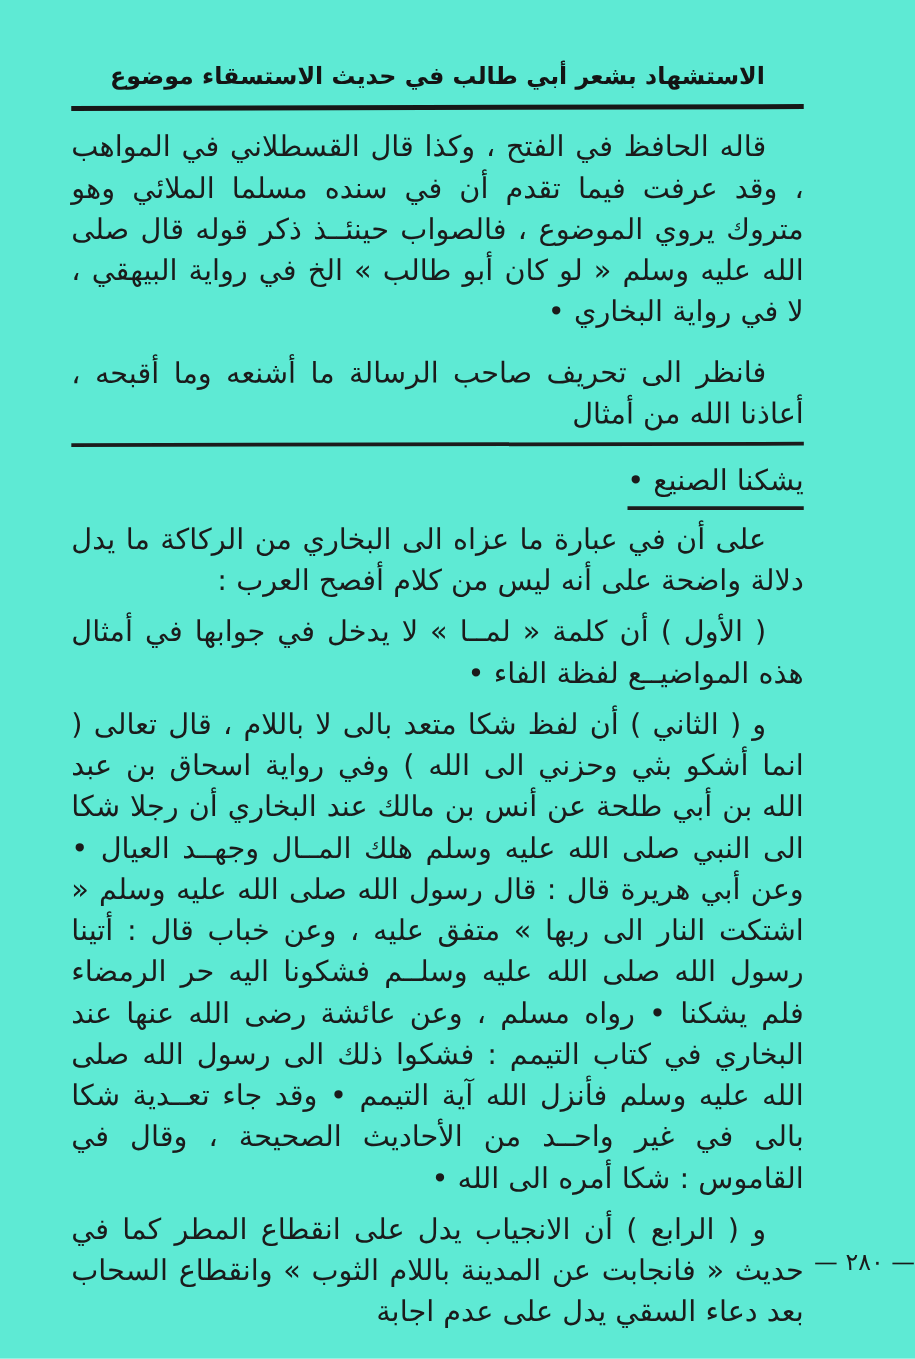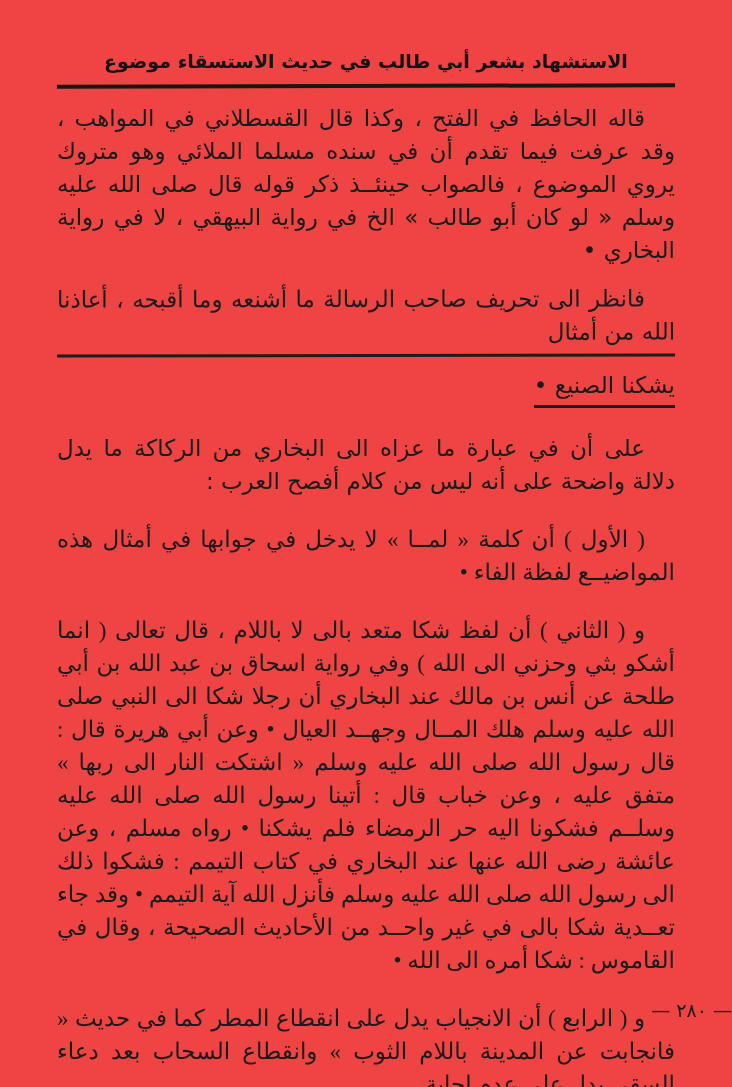--- a/index.html
+++ b/index.html
@@ -5,23 +5,23 @@
   html, body {
     margin: 0;
     padding: 0;
     background: #f6f6f3;
   }
   .page {
     position: relative;
     width: 732px;
     height: 1087px;
     margin: 0 auto;
-    background: #ef4444;
+    background: #5eead4;
     box-sizing: border-box;
-    padding: 46px 57px 0 57px;
+    padding: 46px 89px 0 57px;
     direction: rtl;
     font-family: "DejaVu Sans", sans-serif;
     color: #1b1b1b;
     overflow: hidden;
   }
   .page-title {
     font-size: 19px;
     font-weight: bold;
     text-align: center;
     line-height: 30px;
@@ -37,23 +37,23 @@
   }
   .body-text {
     font-size: 23px;
     line-height: 33px;
     text-align: justify;
   }
   .para {
     margin: 0;
     text-indent: 30px;
   }
-  .para.mt-sm { margin-top: 25px; font-family: Liberation Serif, serif; }
+  .para.mt-sm { margin-top: 8px; }
   .para.mt-md { margin-top: 14px; }
-  .para.mt-lg { margin-top: 24px; }
+  .para.mt-lg { margin-top: 8px; }
   .emph-block {
     margin-top: 16px;
     text-indent: 30px;
     border-bottom: 3px solid #1c1c1c;
     padding-bottom: 5px;
     transform: rotate(-0.1deg);
   }
   .emph-inline-wrap {
     margin-top: 12px;
     text-indent: 0;

